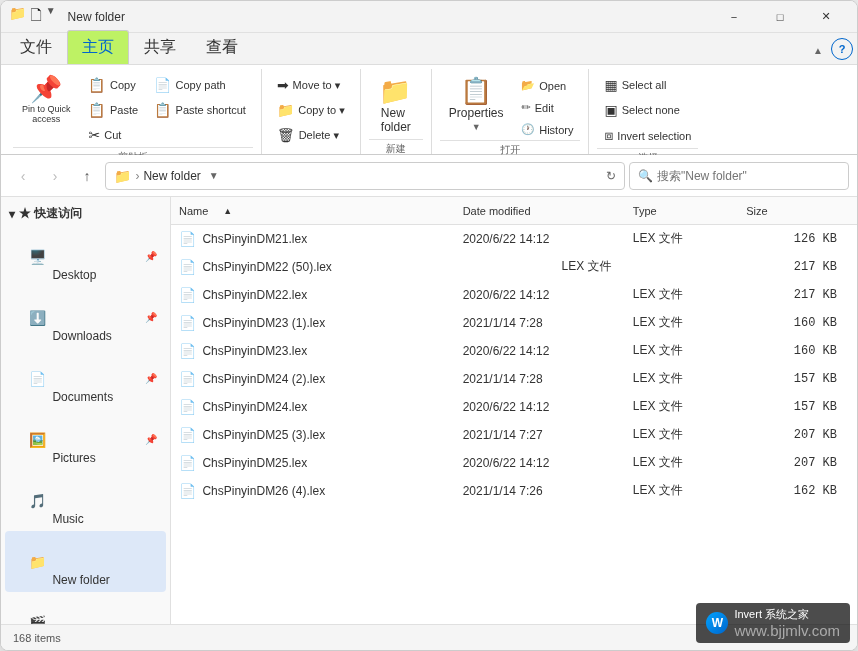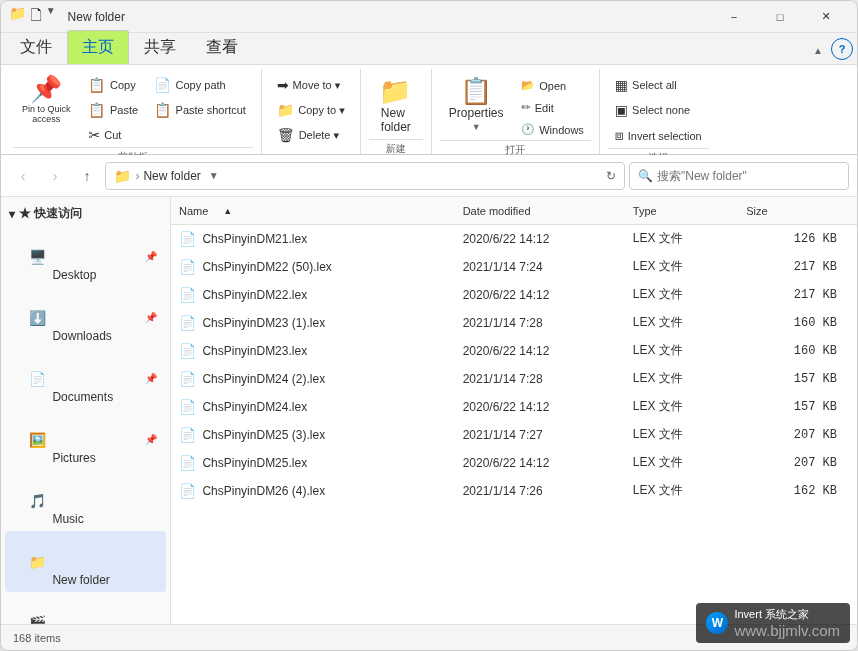--- a/index.html
+++ b/index.html
@@ -200,21 +200,21 @@
           <div class="ribbon-btn-small">
             <span>📂</span>
             <span>Open</span>
           </div>
           <div class="ribbon-btn-small">
             <span>✏</span>
             <span>Edit</span>
           </div>
           <div class="ribbon-btn-small">
             <span>🕐</span>
-            <span>Windows</span>
+            <span>History</span>
           </div>
         </div>
       </div>
       <div class="ribbon-group-label">打开</div>
     </div>
 
     <div class="ribbon-group">
       <div style="display:flex;flex-direction:column;gap:1px;padding-top:4px;flex:1;">
         <div class="ribbon-btn-small">
           <span class="ribbon-btn-small-icon">▦</span>
@@ -333,21 +333,20 @@
       </div>
       <div class="file-cell file-date">2020/6/22 14:12</div>
       <div class="file-cell file-type">LEX 文件</div>
       <div class="file-cell file-size">126 KB</div>
     </div>
           <div class="file-row">
       <div class="file-cell file-name-cell">
         <span class="file-icon">📄</span>
         <span>ChsPinyinDM22 (50).lex</span>
       </div>
-      <div class="file-cell file-date">2021/1/14 7:24</div>
       <div class="file-cell file-type">LEX 文件</div>
       <div class="file-cell file-size">217 KB</div>
     </div>
           <div class="file-row">
       <div class="file-cell file-name-cell">
         <span class="file-icon">📄</span>
         <span>ChsPinyinDM22.lex</span>
       </div>
       <div class="file-cell file-date">2020/6/22 14:12</div>
       <div class="file-cell file-type">LEX 文件</div>

